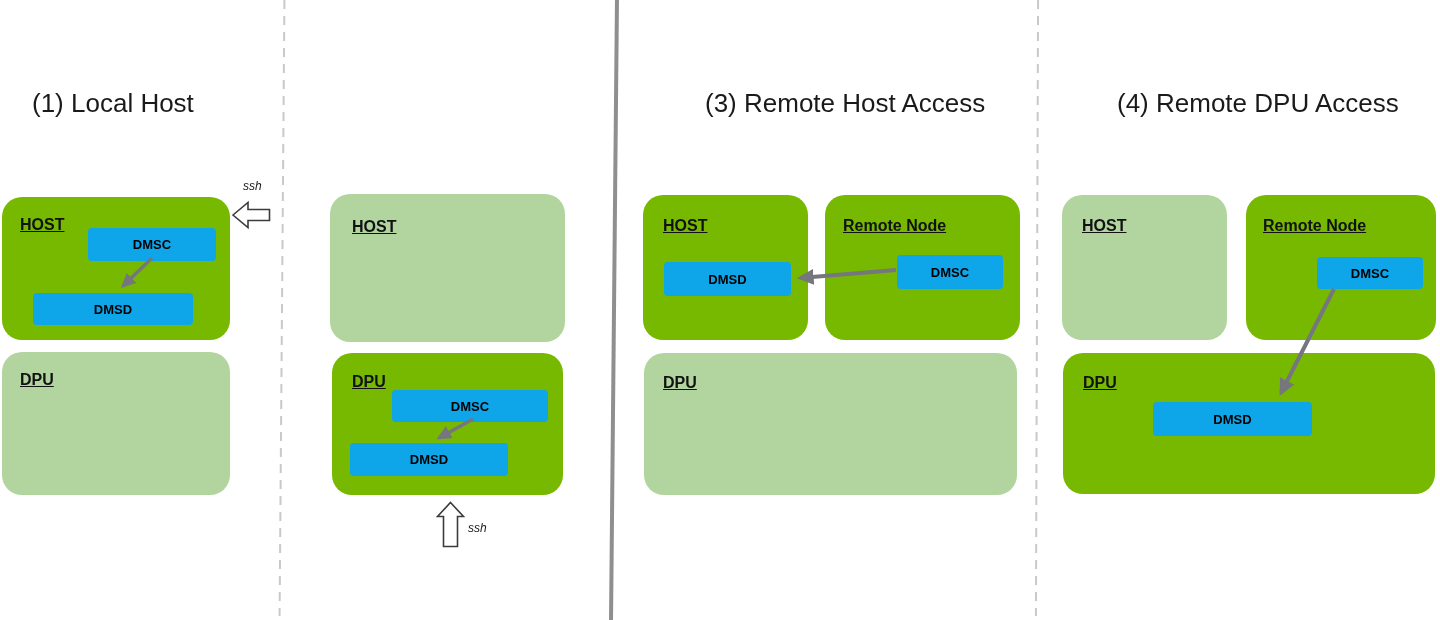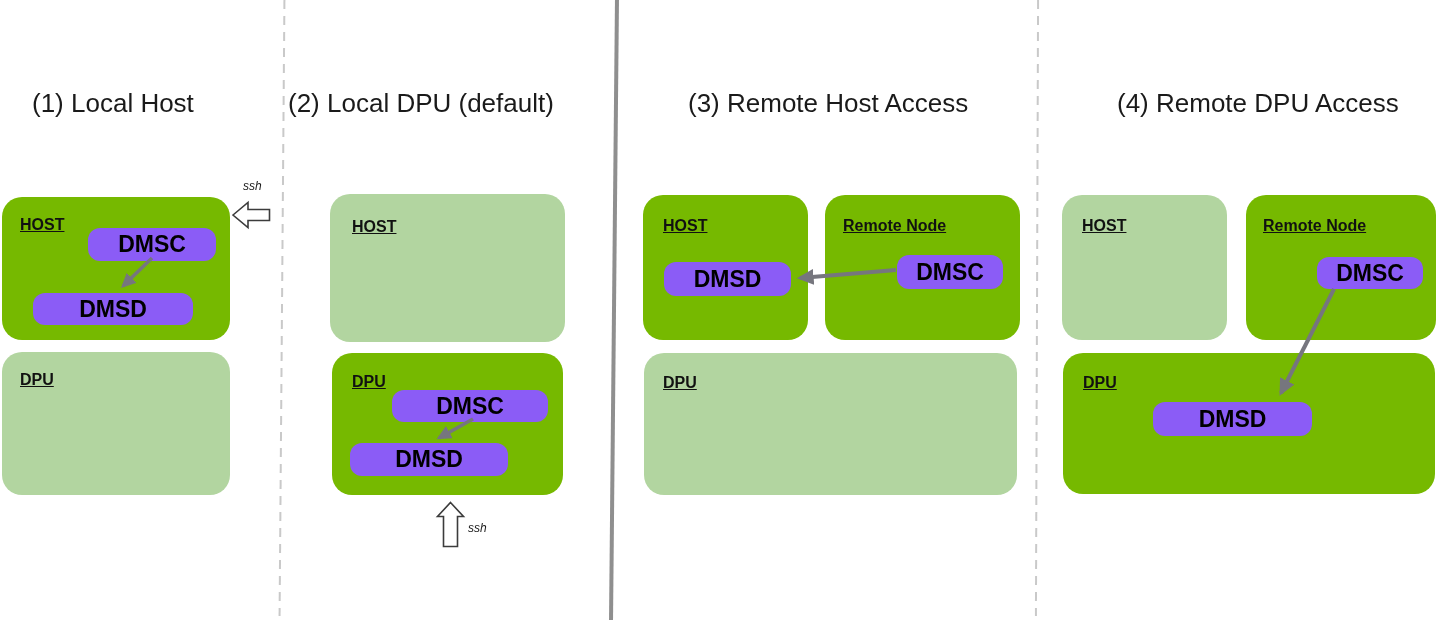--- a/index.html
+++ b/index.html
@@ -27,23 +27,23 @@
 
   .box-label {
     position: absolute;
     font-size: 16px; font-weight: bold; color: #111;
     white-space: nowrap;
     text-decoration: underline;
   }
 
   .chip {
     position: absolute;
-    background: #8b5cf6; border-radius: 12px;
+    background: #0ea5e9; border-radius: 4px;
     display: flex; align-items: center; justify-content: center;
-    font-size: 23px; font-weight: bold; color: #000;
+    font-size: 13px; font-weight: bold; color: #000;
   }
 
   .ssh-label {
     position: absolute;
     font-size: 12px; color: #1a1a1a; white-space: nowrap; font-style: italic;
   }
 
   
   .divider-dashed {
     position: absolute; top: 0; width: 2px; height: 616px;
@@ -76,21 +76,21 @@
   #p2-title { left: 288px; top: 88px; }
   #p2-host  { left: 330px; top: 194px; width: 235px; height: 148px; }
   #p2-host-label { left: 352px; top: 218px; }
   #p2-dpu   { left: 332px; top: 353px; width: 231px; height: 142px; }
   #p2-dpu-label { left: 352px; top: 373px; }
   #p2-dmsc  { left: 392px; top: 390px; width: 156px; height: 32px; }
   #p2-dmsd  { left: 350px; top: 443px; width: 158px; height: 33px; }
   #p2-ssh-label { left: 468px; top: 521px; }
 
   
-  #p3-title { left: 688px; top: 88px; }
+  #p3-title { left: 705px; top: 88px; }
   #p3-host  { left: 643px; top: 195px; width: 165px; height: 145px; }
   #p3-host-label { left: 663px; top: 217px; }
   #p3-remote { left: 825px; top: 195px; width: 195px; height: 145px; }
   #p3-remote-label { left: 843px; top: 217px; }
   #p3-dmsd  { left: 664px; top: 262px; width: 127px; height: 34px; }
   #p3-dmsc  { left: 897px; top: 255px; width: 106px; height: 34px; }
   #p3-dpu   { left: 644px; top: 353px; width: 373px; height: 142px; }
   #p3-dpu-label { left: 663px; top: 374px; }
 
   
@@ -118,21 +118,20 @@
     <div class="box active" id="p1-host"></div>
     <div class="box-label" id="p1-host-label">HOST</div>
     <div class="chip" id="p1-dmsc">DMSC</div>
     <div class="chip" id="p1-dmsd">DMSD</div>
     <div class="box passive" id="p1-dpu"></div>
     <div class="box-label" id="p1-dpu-label">DPU</div>
     <div class="ssh-label" id="p1-ssh-label">ssh</div>
   </div>
 
   <div class="panel">
-    <div class="title" id="p2-title">(2) Local DPU (default)</div>
     <div class="box passive" id="p2-host"></div>
     <div class="box-label" id="p2-host-label">HOST</div>
     <div class="box active" id="p2-dpu"></div>
     <div class="box-label" id="p2-dpu-label">DPU</div>
     <div class="chip" id="p2-dmsc">DMSC</div>
     <div class="chip" id="p2-dmsd">DMSD</div>
     <div class="ssh-label" id="p2-ssh-label">ssh</div>
   </div>
 
   <div class="panel">

